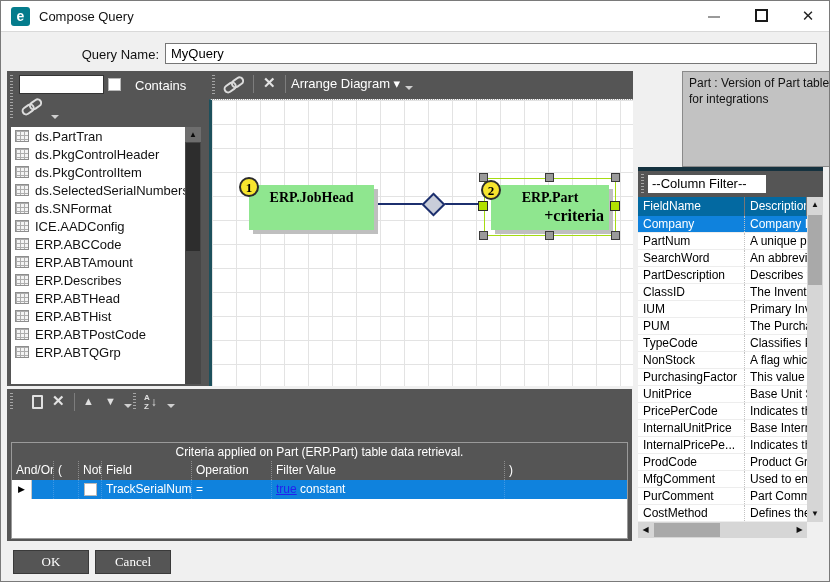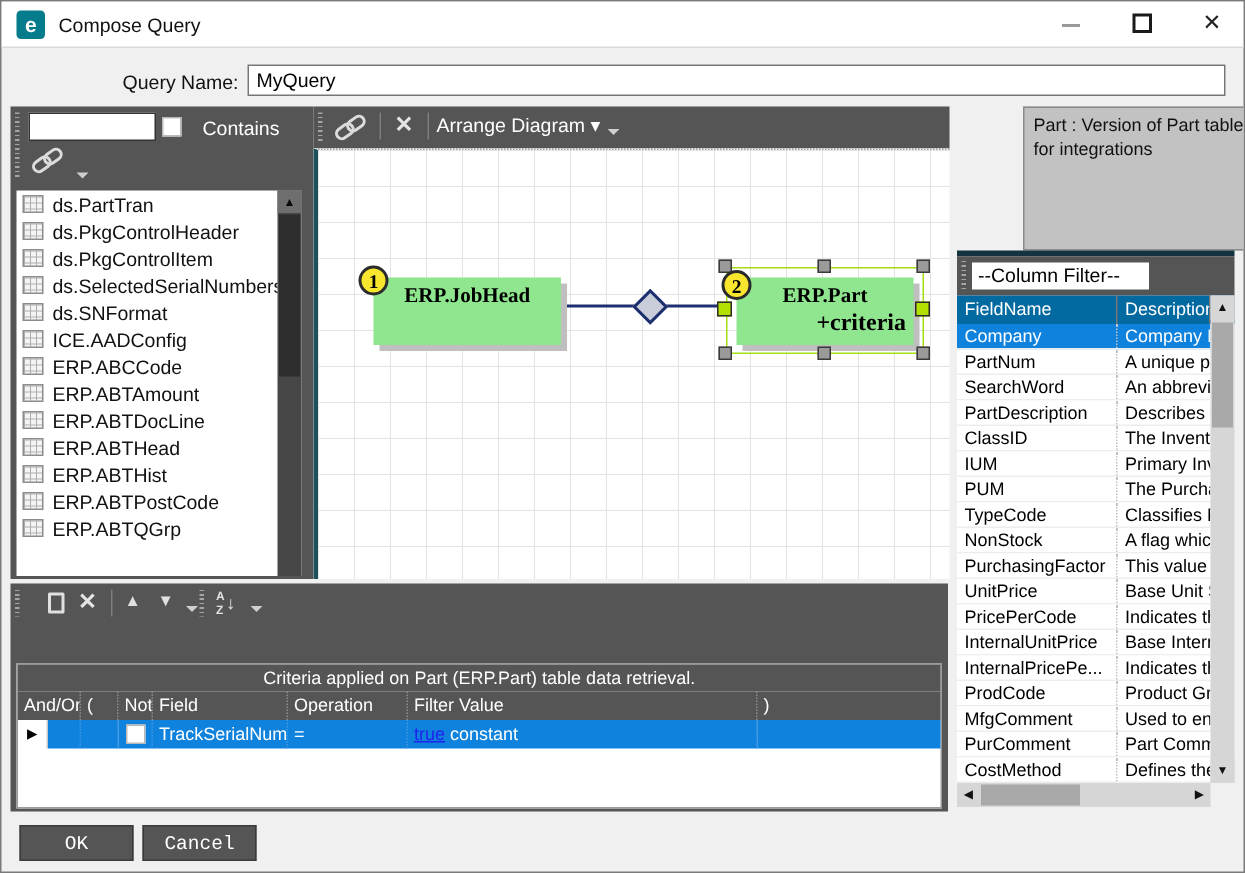--- a/index.html
+++ b/index.html
@@ -117,21 +117,21 @@
   .bp-sel { width:20px; background:#fff; border-right:1px solid #c9c9c9; text-align:center; font-size:9px; line-height:19px; color:#000; }
   .bp-c { background:#0f82dd; color:#fff; font-size:12px; line-height:19px; padding-left:4px; border-right:1px dotted #3f97e4;
           white-space:nowrap; overflow:hidden; }
   .bp-c.c0{width:22px;} .bp-c.c1{width:25px;} .bp-c.c2{width:23px; text-align:center; padding-left:0;}
   .bp-c.c3{width:90px;} .bp-c.c4{width:80px;} .bp-c.c5{width:233px;} .bp-c.c6{width:122px; border-right:none;}
   .true-link { color:#2222ee; text-decoration:underline; cursor:pointer; }
   .bp-c .cbx { margin-top:3px; }
 
   
   .footer-btn { position:absolute; top:549px; width:76px; height:24px; background:#555555; color:#fff;
-                border:1px solid #3a3a3a; font-size:13px; font-family:Liberation Mono, monospace; }
+                border:1px solid #3a3a3a; font-size:13px; font-family:Liberation Serif, serif; }
   .footer-ok { left:12px; } .footer-cancel { left:94px; }
 </style>
 </head>
 <body>
 
 <div class="window">
 
   <div class="titlebar">
     <div class="logo">e</div>
     <div class="title">Compose Query</div>
@@ -199,21 +199,21 @@
           <span>ERP.ABCCode</span>
         </div>
 
         <div class="lp-row">
           <span class="tbl-icon"></span>
           <span>ERP.ABTAmount</span>
         </div>
 
         <div class="lp-row">
           <span class="tbl-icon"></span>
-          <span>ERP.ABTDocLine</span>
+          <span>ERP.Describes</span>
         </div>
 
         <div class="lp-row">
           <span class="tbl-icon"></span>
           <span>ERP.ABTHead</span>
         </div>
 
         <div class="lp-row">
           <span class="tbl-icon"></span>
           <span>ERP.ABTHist</span>

